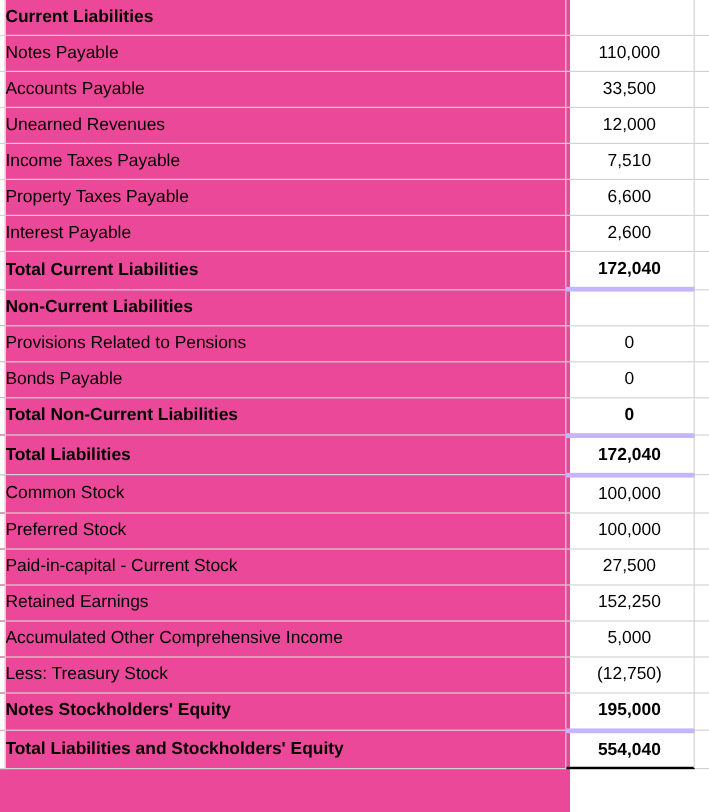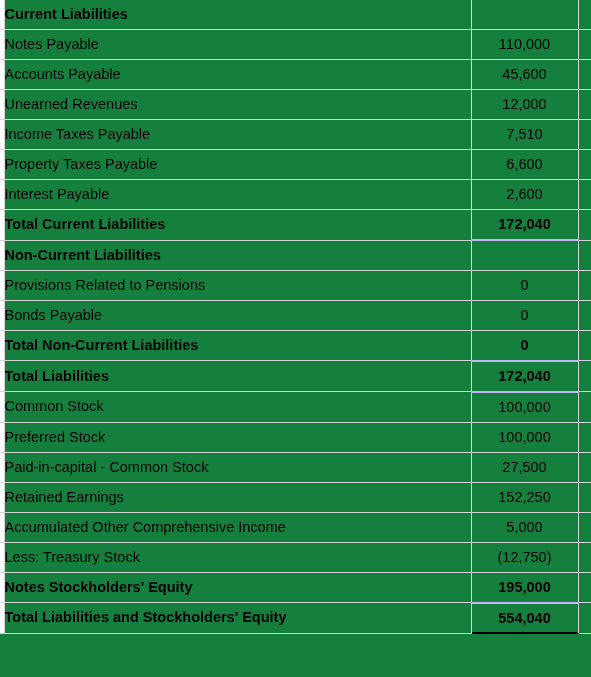--- a/index.html
+++ b/index.html
@@ -11,23 +11,23 @@
   body {
     width: 591px;
     height: 677px;
     font-family: "Liberation Sans", sans-serif;
     color: #000000;
     overflow: hidden;
   }
 
   #sheet {
     position: relative;
-    width: 591px;
+    width: 475px;
     height: 677px;
-    background: #15803d;
+    background: #ec4899;
   }
 
   table.grid {
     border-collapse: collapse;
     table-layout: fixed;
     width: 591px;
     margin: 0;
     padding: 0;
   }
 
@@ -77,21 +77,21 @@
   
   .bold     { font-weight: bold; }
   .indent1  { padding-left: 15px; }
   .center   { text-align: center; padding-left: 0; padding-right: 0; }
 
   
   td.value.rule-top {
     border-top: 1px solid #000000;
   }
   td.value.rule-bottom {
-    border-bottom: 2px solid #c4b5fd;
+    border-bottom: 4px solid #c4b5fd;
   }
   td.value.rule-double-bottom {
     border-bottom: 1px solid #000000;
     box-shadow: inset 0 -4px 0 -3px #000000;
   }
 </style>
 </head>
 <body>
 
 <div id="sheet">
@@ -111,21 +111,21 @@
         </tr>
         <tr>
           <td class="gutter"></td>
           <td class="label">Notes Payable</td>
           <td class="value">110,000</td>
           <td class="tail"></td>
         </tr>
         <tr>
           <td class="gutter"></td>
           <td class="label">Accounts Payable</td>
-          <td class="value">45,600</td>
+          <td class="value">33,500</td>
           <td class="tail"></td>
         </tr>
         <tr>
           <td class="gutter"></td>
           <td class="label">Unearned Revenues</td>
           <td class="value">12,000</td>
           <td class="tail"></td>
         </tr>
         <tr>
           <td class="gutter"></td>
@@ -188,21 +188,21 @@
           <td class="tail"></td>
         </tr>
         <tr>
           <td class="gutter"></td>
           <td class="label">Preferred Stock</td>
           <td class="value">100,000</td>
           <td class="tail"></td>
         </tr>
         <tr>
           <td class="gutter"></td>
-          <td class="label">Paid-in-capital - Common Stock</td>
+          <td class="label">Paid-in-capital - Current Stock</td>
           <td class="value">27,500</td>
           <td class="tail"></td>
         </tr>
         <tr>
           <td class="gutter"></td>
           <td class="label">Retained Earnings</td>
           <td class="value">152,250</td>
           <td class="tail"></td>
         </tr>
         <tr>

